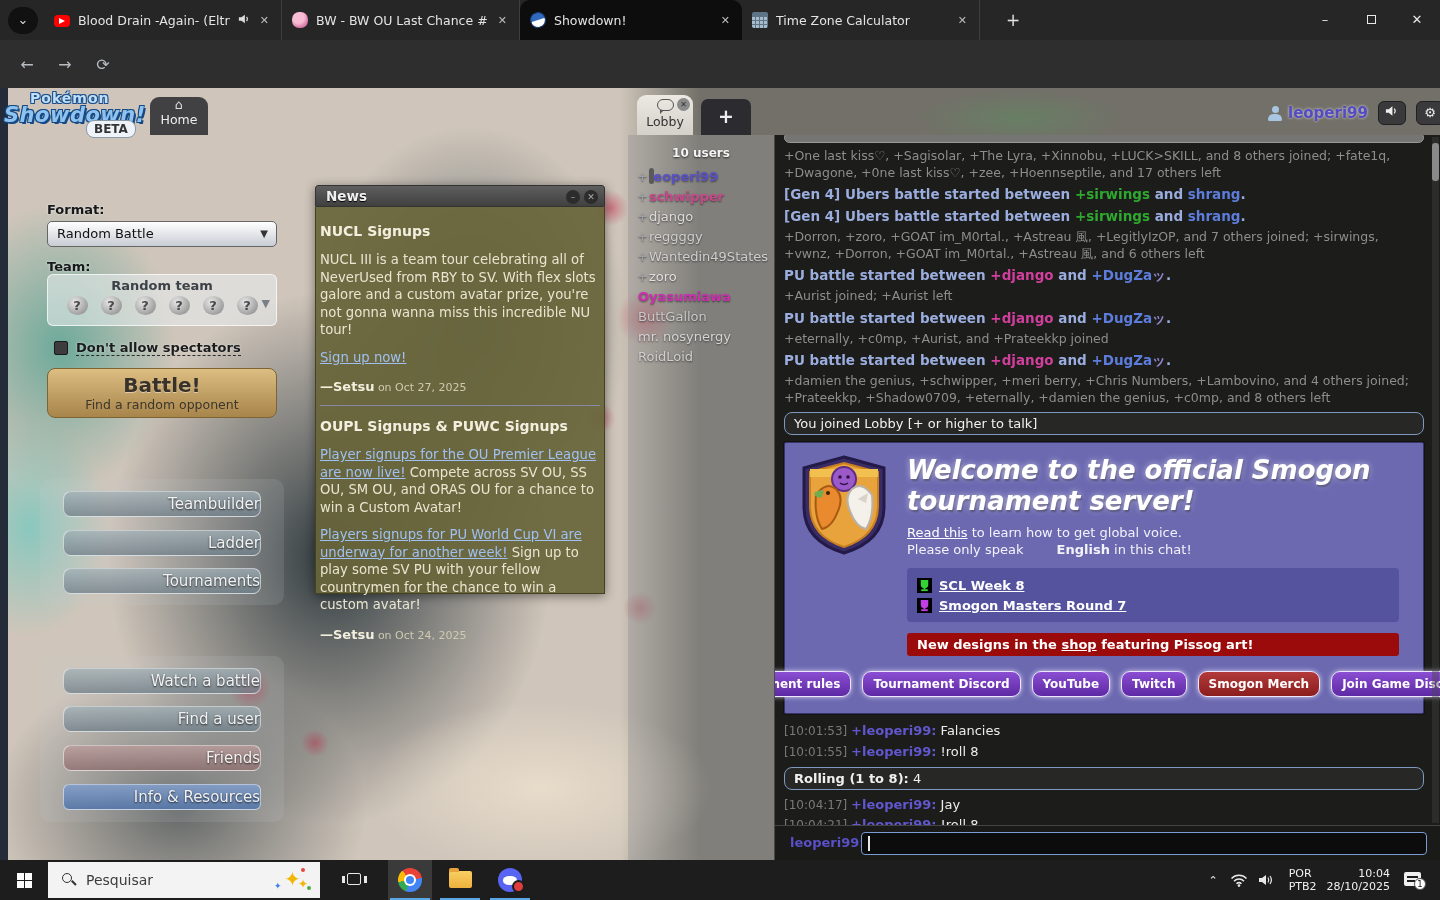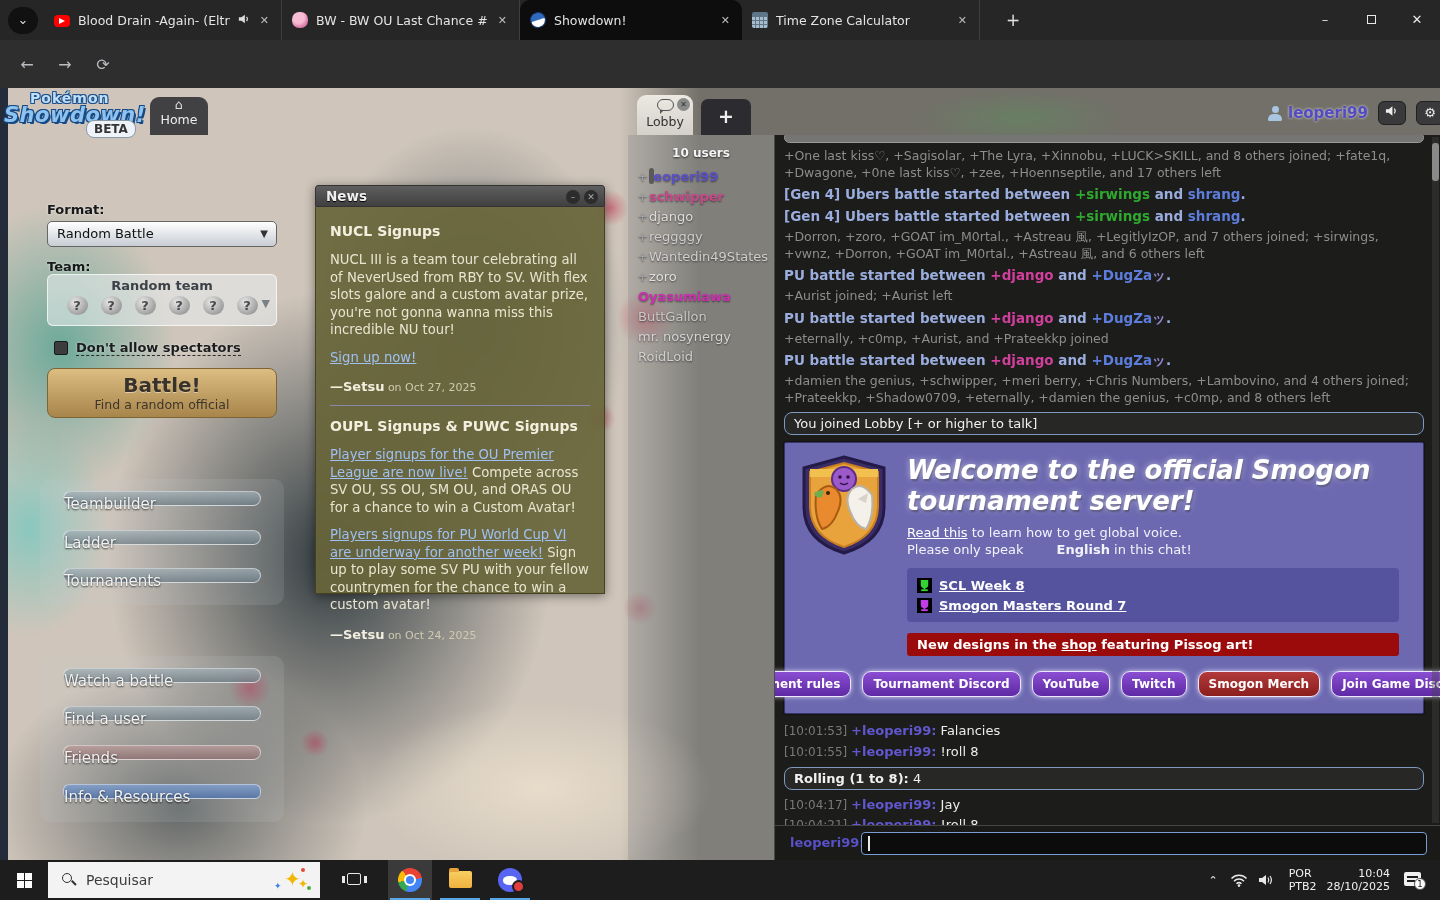--- a/index.html
+++ b/index.html
@@ -124,38 +124,38 @@
   #spect-check { position:absolute; left:54px; top:341px; width:14px; height:14px; background:#3c3c3c;
       border:1px solid #191919; border-radius:2px; }
   #spect-label { position:absolute; left:76px; top:340px; font-size:13px; font-weight:bold; color:#1a1c1e;
       border-bottom:1px dashed #2a2c2e; text-shadow:0 0 3px rgba(255,255,255,0.5); }
   #battle-btn { position:absolute; left:47px; top:368px; width:230px; height:50px;
       background:linear-gradient(#dcbd82,#a8854a); border:1px solid #7e6433; border-radius:8px; text-align:center; }
   #battle-btn .b1 { font-size:20px; font-weight:bold; color:#38322a; margin-top:4px;
       text-shadow:0 1px 0 rgba(255,255,255,0.45); }
   #battle-btn .b2 { font-size:12.5px; color:#3c362c; }
   .menu-panel { position:absolute; left:40px; width:244px; background:rgba(200,205,210,0.14); border-radius:10px; }
-  .menu-btn { position:absolute; left:63px; width:198px; height:15px; border-radius:8px; text-align:left;
+  .menu-btn { position:absolute; left:63px; width:198px; height:26px; border-radius:8px; text-align:right;
       line-height:25px; font-size:15px; color:#f2f2f2; text-shadow:0 1px 2px rgba(0,0,0,0.75);
       background:linear-gradient(rgba(160,175,182,0.75), rgba(110,126,136,0.75));
       border:1px solid rgba(255,255,255,0.55); }
   .menu-btn.rose { background:linear-gradient(rgba(186,156,156,0.8), rgba(142,112,112,0.8)); }
   .menu-btn.blue { background:linear-gradient(rgba(130,158,200,0.92), rgba(86,118,168,0.92));border-radius:6px; }
 
   
   #news { position:absolute; left:315px; top:185px; width:290px; height:409px;
       box-shadow:0 2px 10px rgba(0,0,0,0.45); }
   #news-titlebar { height:22px; background:linear-gradient(#5e5e5e,#404040); border:1px solid #333;
       border-radius:3px 3px 0 0; position:relative; }
   #news-title { color:#f0f0f0; font-weight:bold; font-size:13.5px; padding-left:10px; line-height:21px;
       text-shadow:0 1px 1px #000; }
   .news-wbtn { position:absolute; top:4px; width:14px; height:14px; border-radius:50%; background:#2c2c2c;
       color:#aaa; font-size:9px; line-height:14px; text-align:center; }
   #news-min { right:24px; } #news-close { right:6px; }
-  #news-body { height:387px; background:rgba(104,101,58,0.93); padding:10px 14px; border:1px solid #44421f;
+  #news-body { height:387px; background:rgba(104,101,58,0.93); padding:10px 4px; border:1px solid #44421f;
       border-top:none; }
   .news-h { font-size:14px; font-weight:bold; color:#f3efdf; margin:6px 0 12px; }
   .news-p { font-size:13.2px; line-height:17.5px; color:#e9e5d0; margin-bottom:10px; }
   .news-p .lnk { color:#9fc0f0; text-decoration:underline; }
   .news-author { margin:6px 0 10px; }
   .news-author b { font-size:13px; color:#f3efdf; }
   .news-author span { font-size:11px; color:#cfcab0; }
   .news-hr { border:none; border-top:1px solid #8a88a8; margin:10px 0 12px; }
 
   
@@ -400,21 +400,21 @@
         <span class="poke-q">?</span>
         <span class="poke-q">?</span>
         <span class="poke-q">?</span>
       </div>
     <span class="dd">▼</span>
   </div>
   <div id="spect-check"></div>
   <div id="spect-label">Don't allow spectators</div>
   <div id="battle-btn">
     <div class="b1">Battle!</div>
-    <div class="b2">Find a random official</div>
+    <div class="b2">Find a random opponent</div>
   </div>
   <div class="menu-panel" style="top:479px;height:126px"></div>
   <div class="menu-panel" style="top:656px;height:166px"></div>
   <div id="menu-group1">
       <div class="menu-btn" style="top: 491px;">Teambuilder</div>
       <div class="menu-btn" style="top: 530px;">Ladder</div>
       <div class="menu-btn" style="top: 568px;">Tournaments</div>
     </div>
   <div id="menu-group2">
       <div class="menu-btn" style="top: 668px;">Watch a battle</div>

